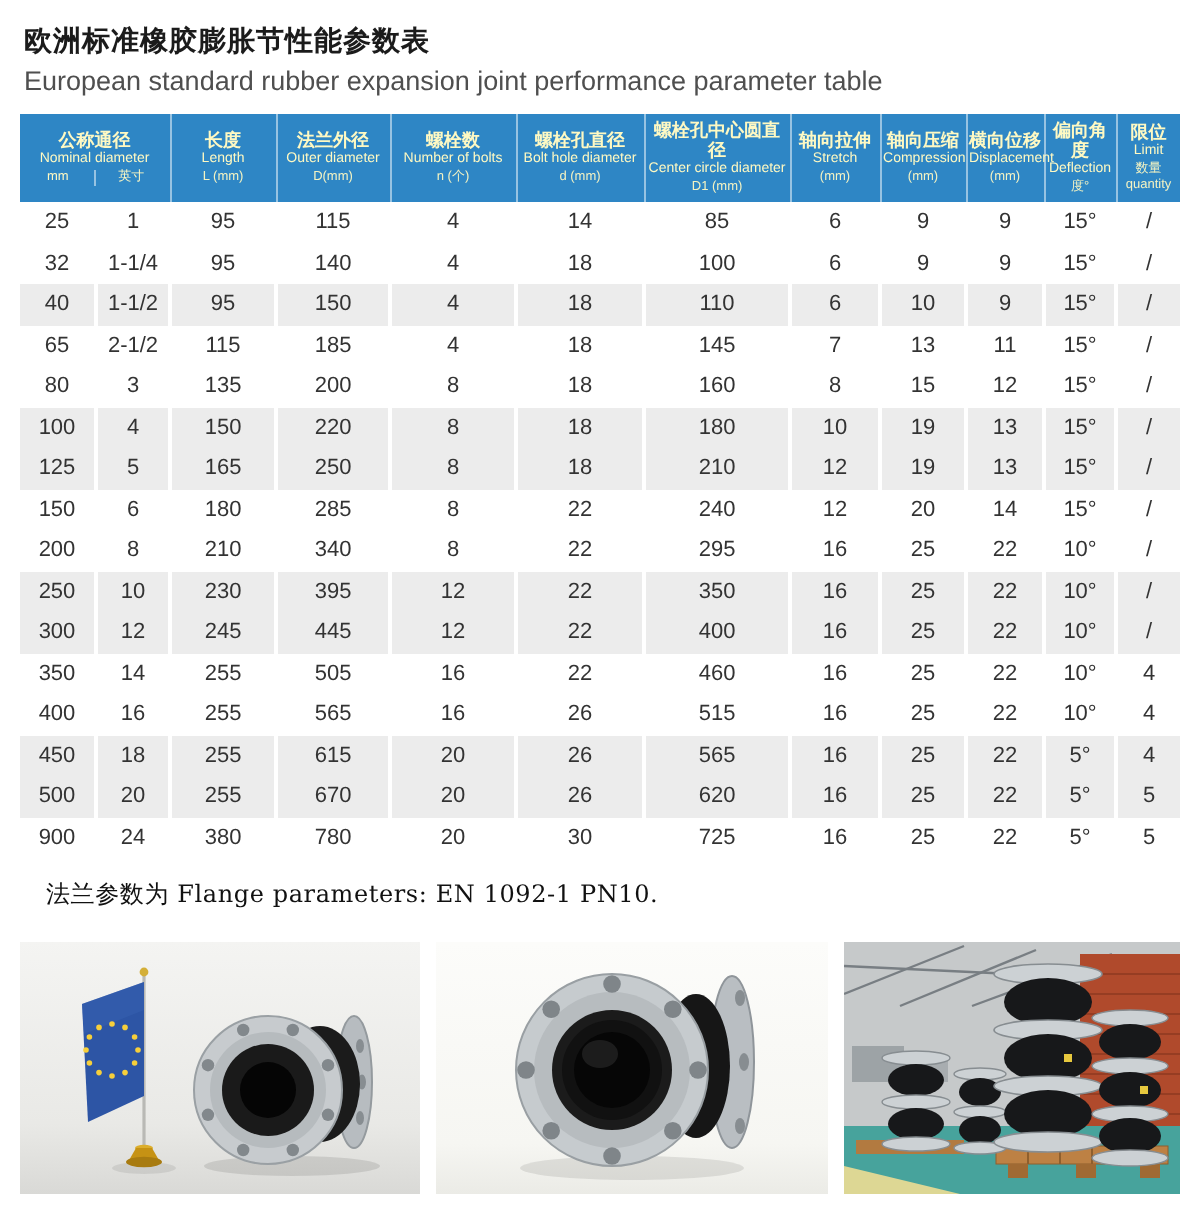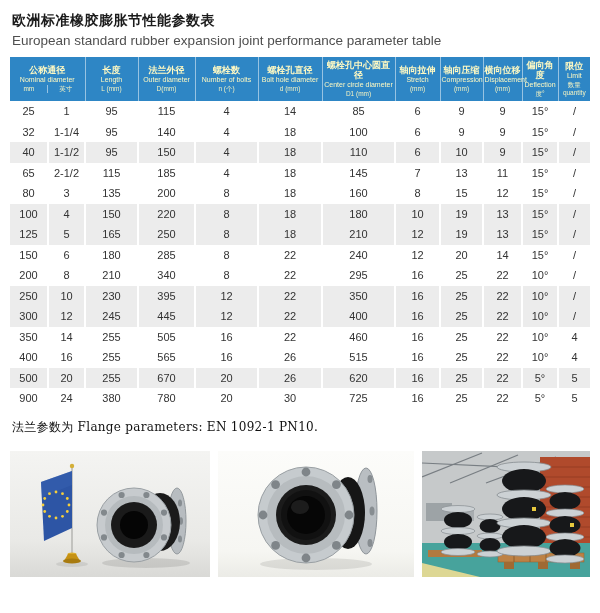--- a/index.html
+++ b/index.html
@@ -38,21 +38,21 @@
   tbody td {
     font-size: 11px; color: #333333; text-align: center;
     height: 20.5px; padding: 0; border-left: 2px solid #ffffff;
     background: #ffffff;
   }
   tbody td:first-child { border-left: none; }
   tbody tr.alt td { background: #ececec; }
 
   .footnote {
     font-family: "DejaVu Serif", serif;
-    font-size: 12px; color: #111111; margin: 10px 0 0 2px;
+    font-size: 12px; color: #111111; margin: 10px 0 0 13px;
     letter-spacing: .3px;
   }
 
   .photos { display: flex; gap: 8px; margin-top: 15px; }
   .photo { flex: none; }
   .photo svg { display: block; }
 </style>
 </head>
 <body>
 
@@ -315,20 +315,34 @@
           <td>16</td>
           <td>26</td>
           <td>515</td>
           <td>16</td>
           <td>25</td>
           <td>22</td>
           <td>10°</td>
           <td>4</td>
         </tr>
         <tr class="alt">
+          <td>450</td>
+          <td>18</td>
+          <td>255</td>
+          <td>615</td>
+          <td>20</td>
+          <td>26</td>
+          <td>565</td>
+          <td>16</td>
+          <td>25</td>
+          <td>22</td>
+          <td>5°</td>
+          <td>4</td>
+        </tr>
+        <tr class="alt">
           <td>500</td>
           <td>20</td>
           <td>255</td>
           <td>670</td>
           <td>20</td>
           <td>26</td>
           <td>620</td>
           <td>16</td>
           <td>25</td>
           <td>22</td>

